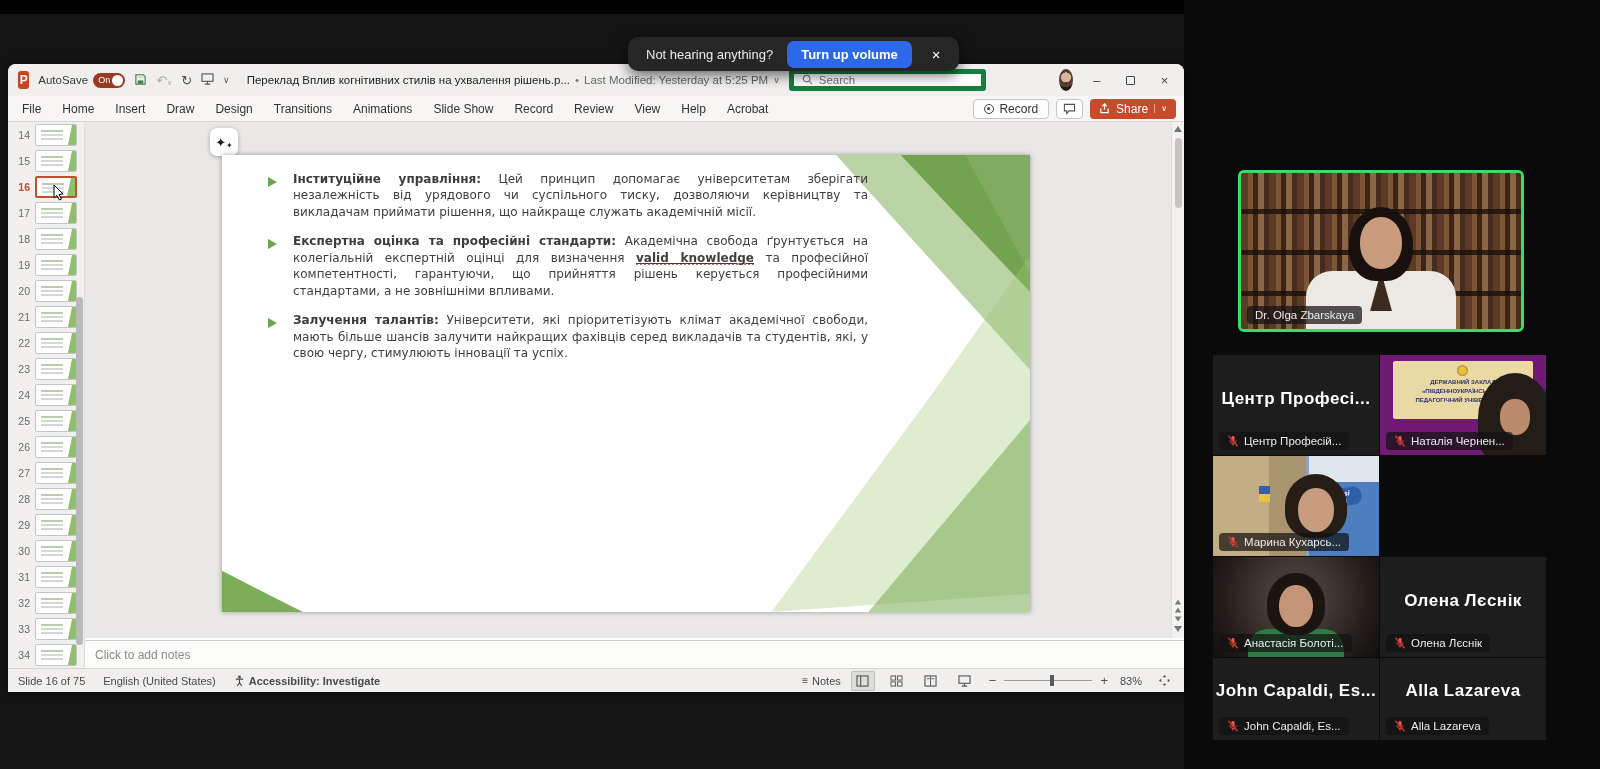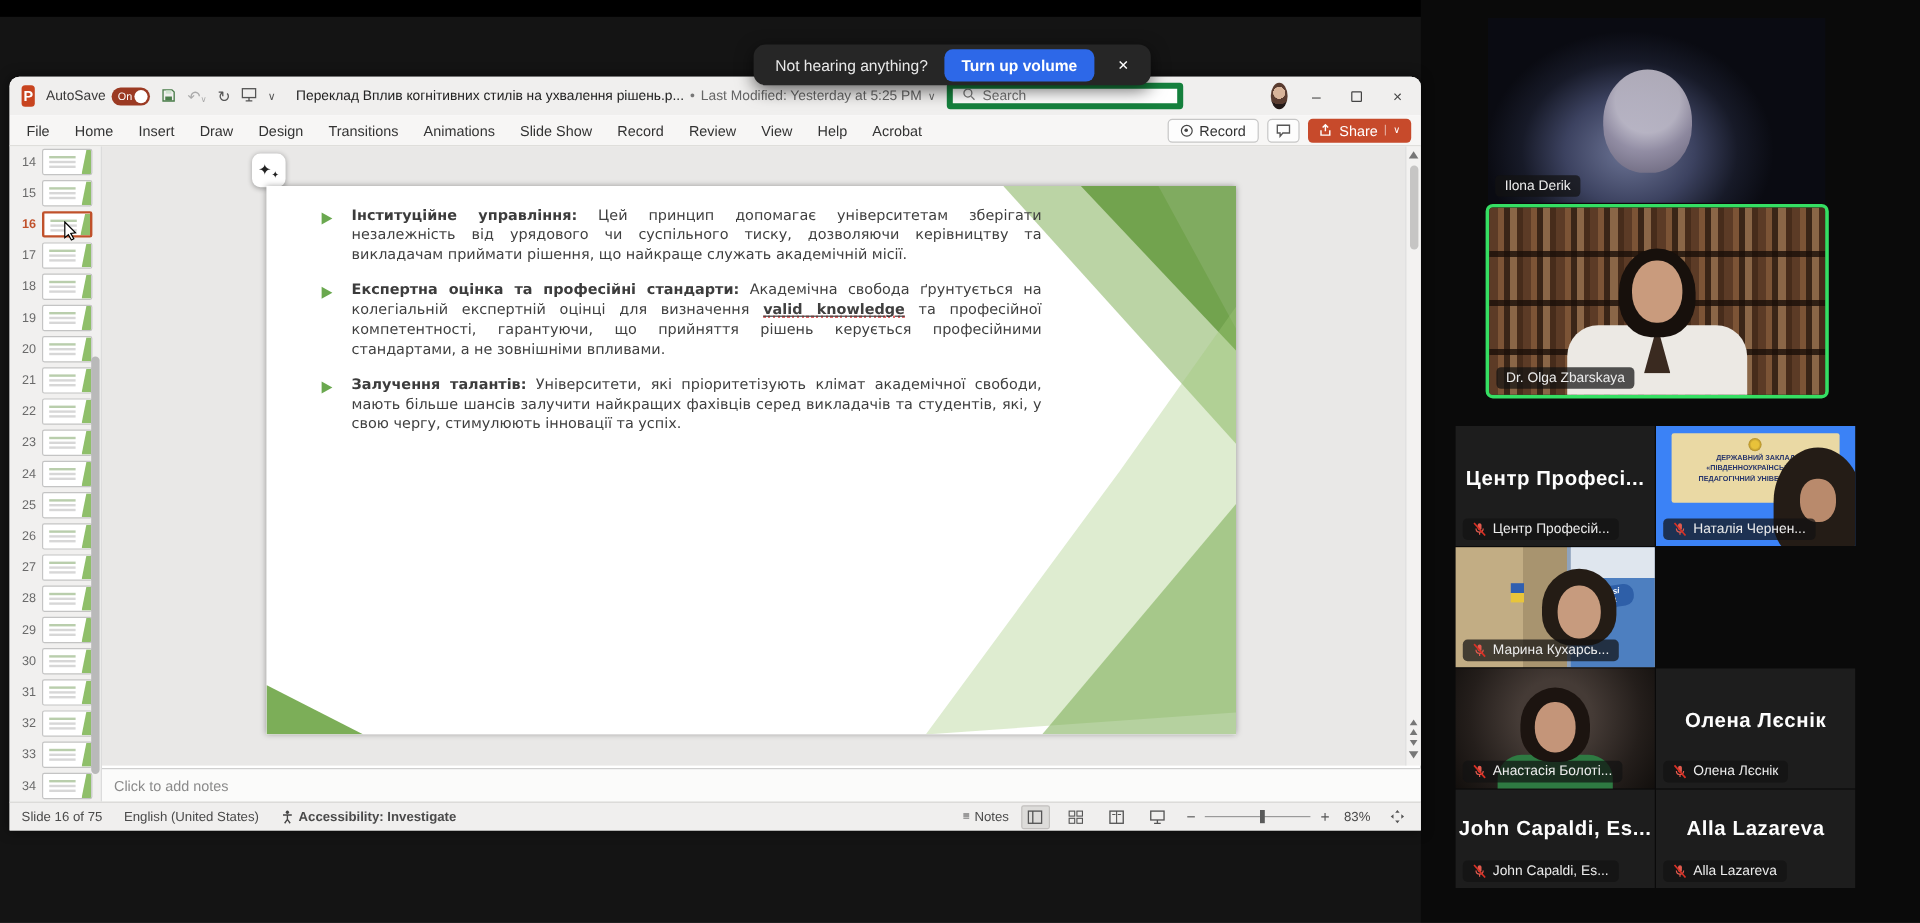--- a/index.html
+++ b/index.html
@@ -473,26 +473,20 @@
         <span class="sb-item">83%</span>
         <span class="viewbtn">
           <svg width="13" height="13" viewBox="0 0 14 14">
               <path d="M7 1l2 2.5H5zM7 13l2-2.5H5zM1 7l2.5-2v4zM13 7l-2.5-2v4z" fill="#555"></path>
             </svg>
         </span>
       </div>
     </div>
   </div>
 
-  <div class="vtile v-ilona">
-    <div class="head"></div>
-    <div class="ntag">
-      <span>Ilona Derik</span>
-    </div>
-  </div>
 
   <div class="olga-wrap">
     <div class="bookshelf"></div>
     <div class="olga-person">
       <div class="jacket"></div>
         <div class="hair"></div>
         <div class="face"></div>
     </div>
     <div class="ntag">
       <span>Dr. Olga Zbarskaya</span>
@@ -506,21 +500,21 @@
           <svg width="12" height="12" viewBox="0 0 12 12">
             <path d="M6 1.1c-.9 0-1.6.7-1.6 1.6v2.5c0 .9.7 1.6 1.6 1.6s1.6-.7 1.6-1.6V2.7C7.6 1.8 6.9 1.1 6 1.1z" fill="#e05a4e"></path>
             <path d="M3 5.4c0 1.7 1.3 3 3 3s3-1.3 3-3" stroke="#e05a4e" fill="none" stroke-width="1"></path>
             <line x1="6" y1="8.4" x2="6" y2="10.6" stroke="#e05a4e" stroke-width="1"></line>
             <line x1="1.4" y1="0.8" x2="10.6" y2="11.2" stroke="#d93025" stroke-width="1.4"></line>
           </svg>
         </span>
       <span>Центр Професій...</span>
     </div>
   </div>
-  <div class="vtile grid-tile" style="left:1380px;top:355px;width:166px;height:100px;background:#3b82f6;">
+  <div class="vtile grid-tile" style="left:1380px;top:355px;width:166px;height:100px;background:#701a75;">
     <div class="banner">
       <div class="logo"></div>
       <div class="bl">ДЕРЖАВНИЙ ЗАКЛАД</div>
       <div class="bl">«ПІВДЕННОУКРАЇНСЬКИЙ...</div>
       <div class="bl">ПЕДАГОГІЧНИЙ УНІВЕРСИТЕТ...</div>
     </div>
     <div class="nat-person"></div>
     <div class="ntag">
       <span class="mic">
           <svg width="12" height="12" viewBox="0 0 12 12">

